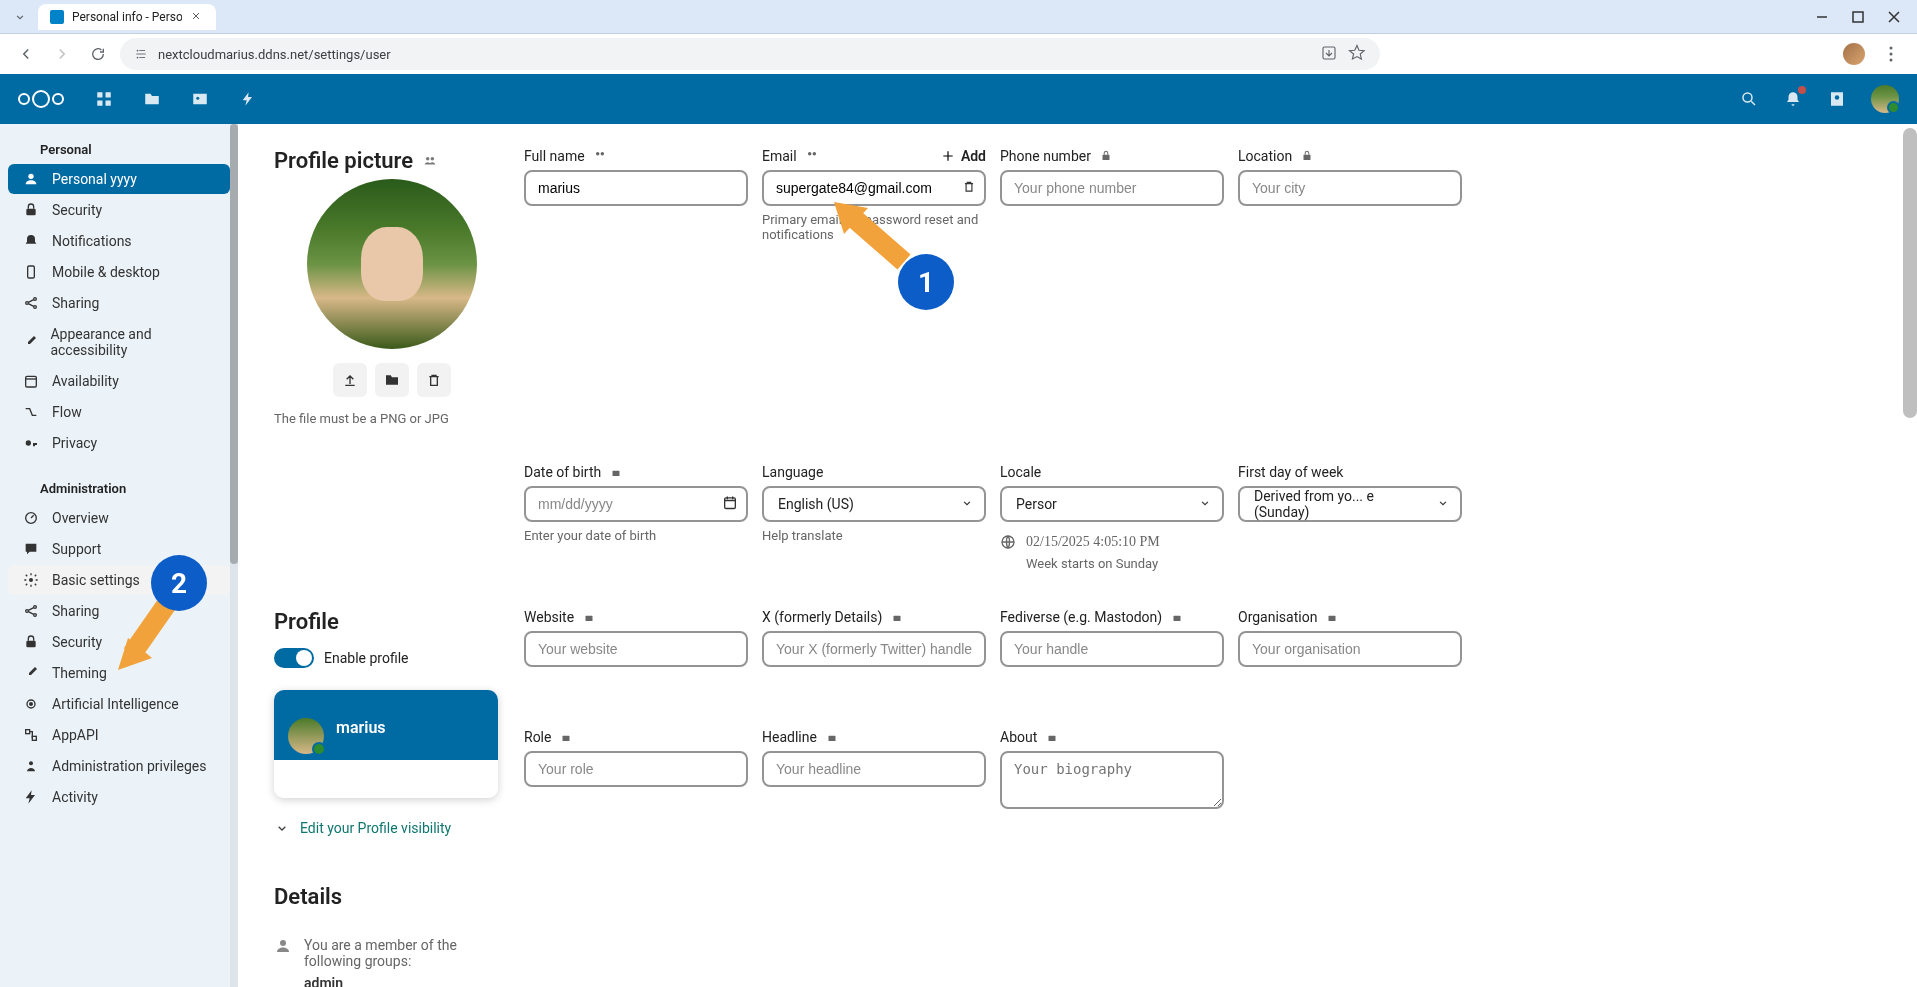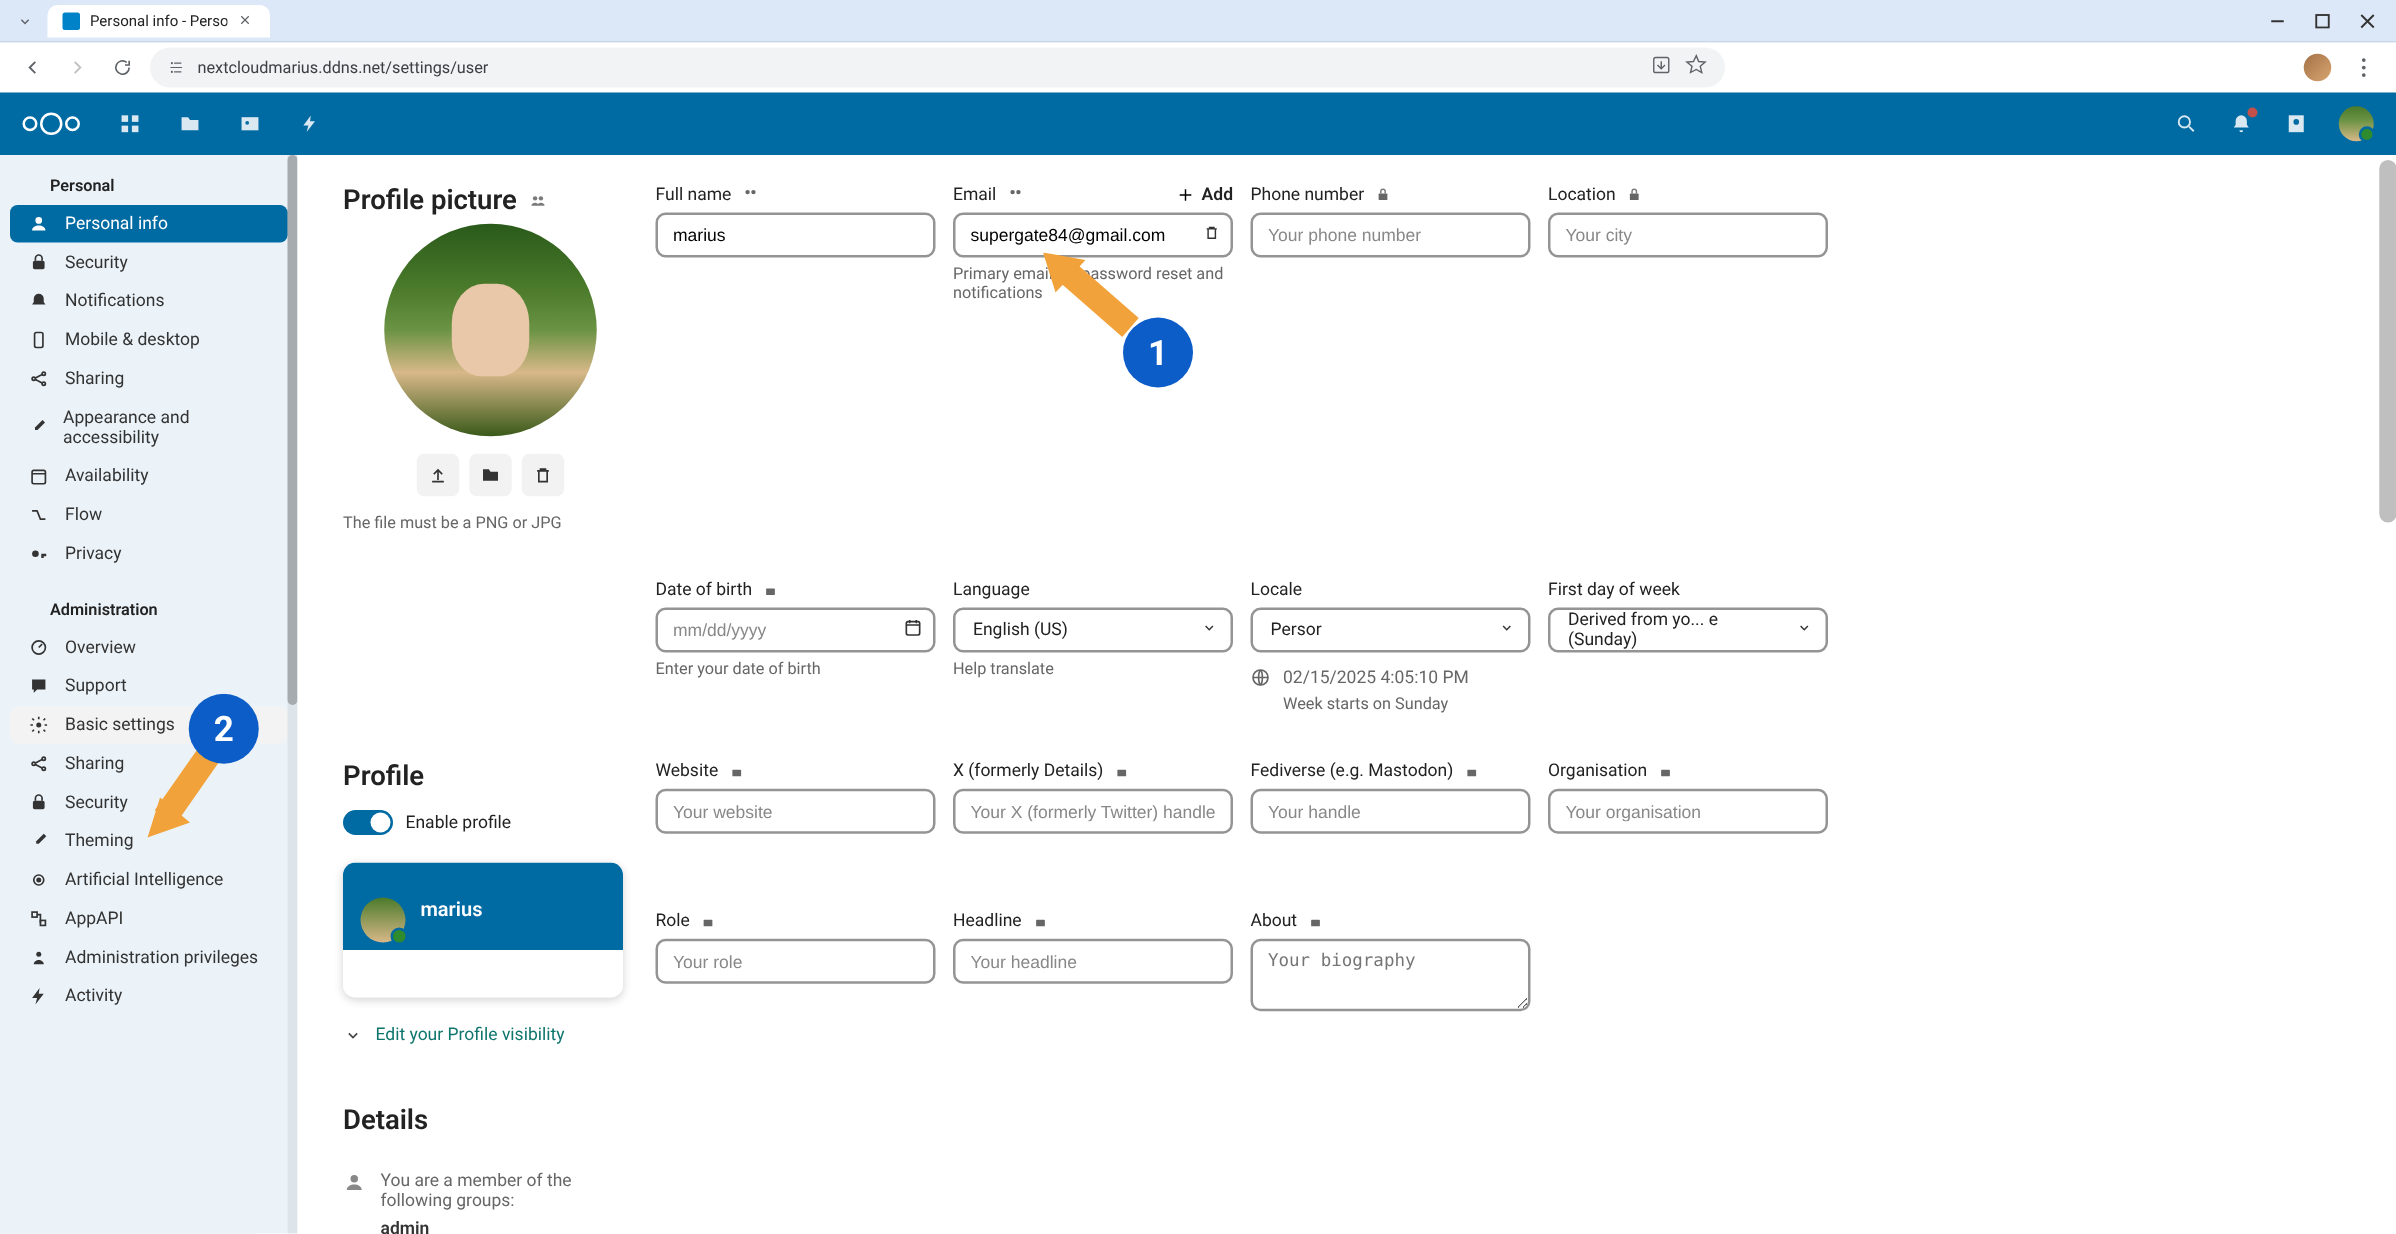--- a/index.html
+++ b/index.html
@@ -76,21 +76,21 @@
 .profile-card { margin-top: 22px; width: 224px; border-radius: 10px; box-shadow: 0 2px 8px rgba(0,0,0,0.18); overflow: hidden; }
 .profile-card-top { background: #006aa3; height: 70px; position: relative; }
 .profile-card-avatar { width: 36px; height: 36px; border-radius: 50%; background: linear-gradient(180deg, #4a7a2a 0%, #d8b888 100%); position: absolute; left: 14px; bottom: 6px; }
 .profile-card-avatar::after { content: ""; position: absolute; bottom: -2px; right: -2px; width: 10px; height: 10px; background: #2e8b2e; border: 2px solid #006aa3; border-radius: 50%; }
 .profile-card-name { color: #fff; font-weight: 600; font-size: 16px; position: absolute; left: 62px; top: 28px; }
 .profile-card-bottom { background: #fff; height: 38px; }
 .edit-visibility { display: flex; align-items: center; gap: 10px; margin-top: 22px; color: #0f766e; font-size: 14px; }
 .details-list { display: flex; align-items: flex-start; gap: 12px; color: #666; font-size: 14px; margin-top: 28px; }
 .details-group { font-weight: 600; color: #333; margin-top: 6px; }
 .textarea { border: 2px solid #949494; border-radius: 8px; min-height: 58px; padding: 8px 12px; font-size: 14px; resize: both; }
-.locale-time { display: flex; align-items: center; gap: 10px; color: #666; font-size: 14px; margin-top: 6px; }
+.locale-time { display: flex; align-items: center; gap: 10px; color: #666; font-size: 14px; margin-top: 6px; font-family: Liberation Serif, serif; }
 
 
 .marker { position: absolute; width: 56px; height: 56px; background: #0d5dc8; border-radius: 50%; display: flex; align-items: center; justify-content: center; color: #fff; font-size: 28px; font-weight: 700; z-index: 50; }
 .arrow { position: absolute; z-index: 49; }
 .arrow svg { display: block; }
 
 .small-icon { width: 14px; height: 14px; opacity: 0.6; }
 </style>
 </head>
 <body>
@@ -233,21 +233,21 @@
   <div class="sidebar">
     <div class="sb-section">
       <div class="sb-header">Personal</div>
       <div class="sb-item active">
           <span class="sb-icon">
             <svg width="16" height="16" viewBox="0 0 24 24" fill="currentColor">
               <circle cx="12" cy="8" r="4"></circle>
               <path d="M4 20c0-4 4-6 8-6s8 2 8 6"></path>
             </svg>
           </span>
-          <span>Personal info</span>
+          <span>Personal yyyy</span>
         </div>
       <div class="sb-item">
           <span class="sb-icon">
             <svg width="16" height="16" viewBox="0 0 24 24" fill="currentColor">
               <rect x="5" y="10" width="14" height="10" rx="2"></rect>
               <path d="M8 10V7a4 4 0 0 1 8 0v3" fill="none" stroke="currentColor" stroke-width="2"></path>
             </svg>
           </span>
           <span>Security</span>
         </div>

